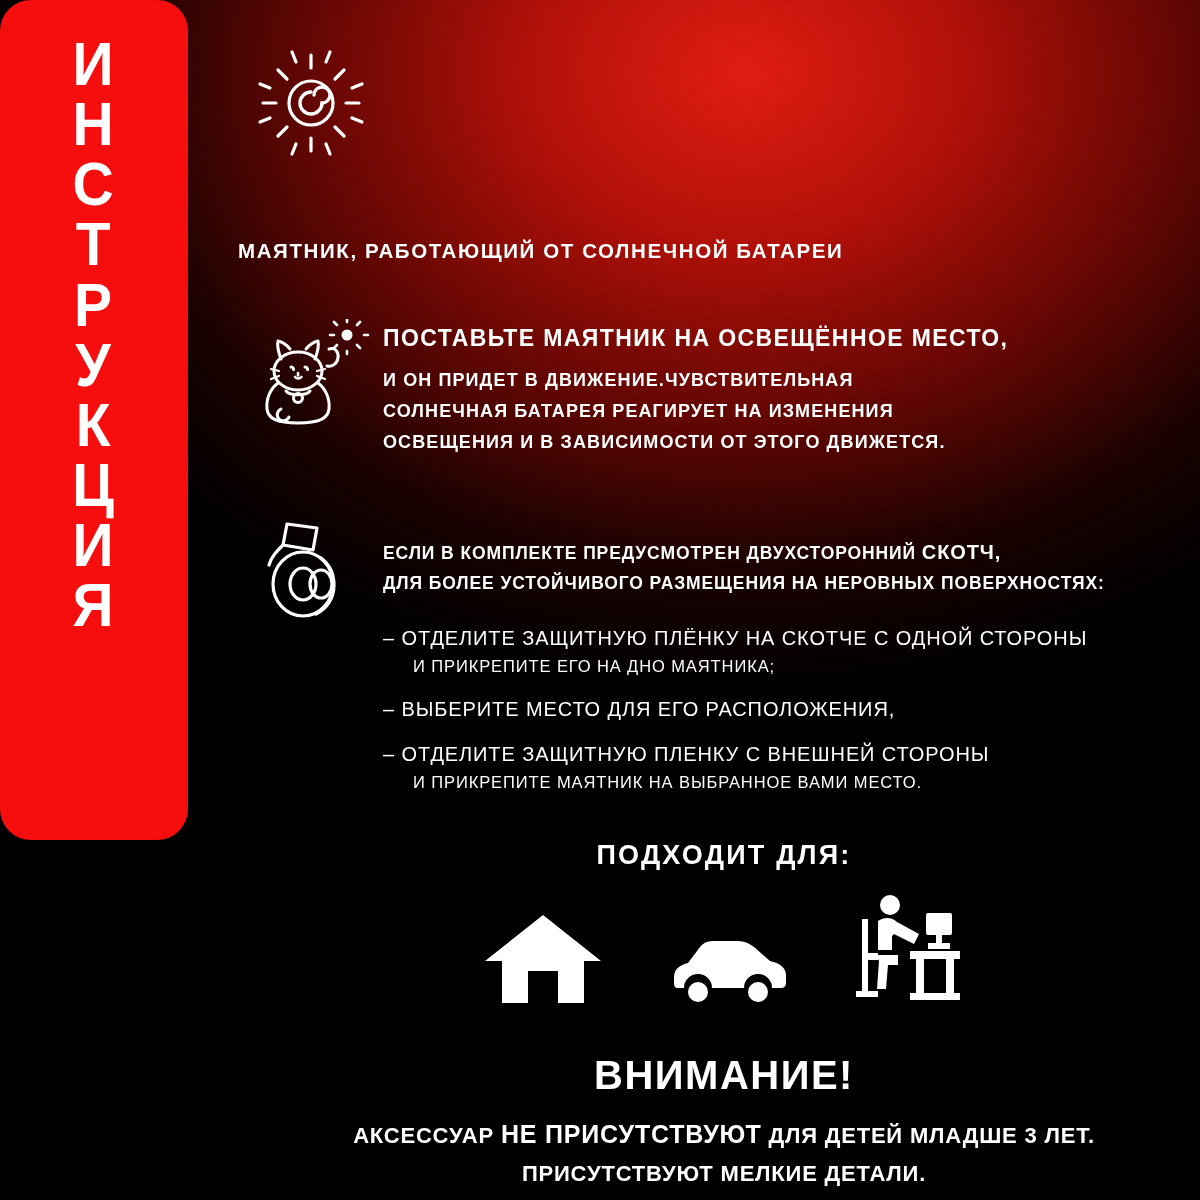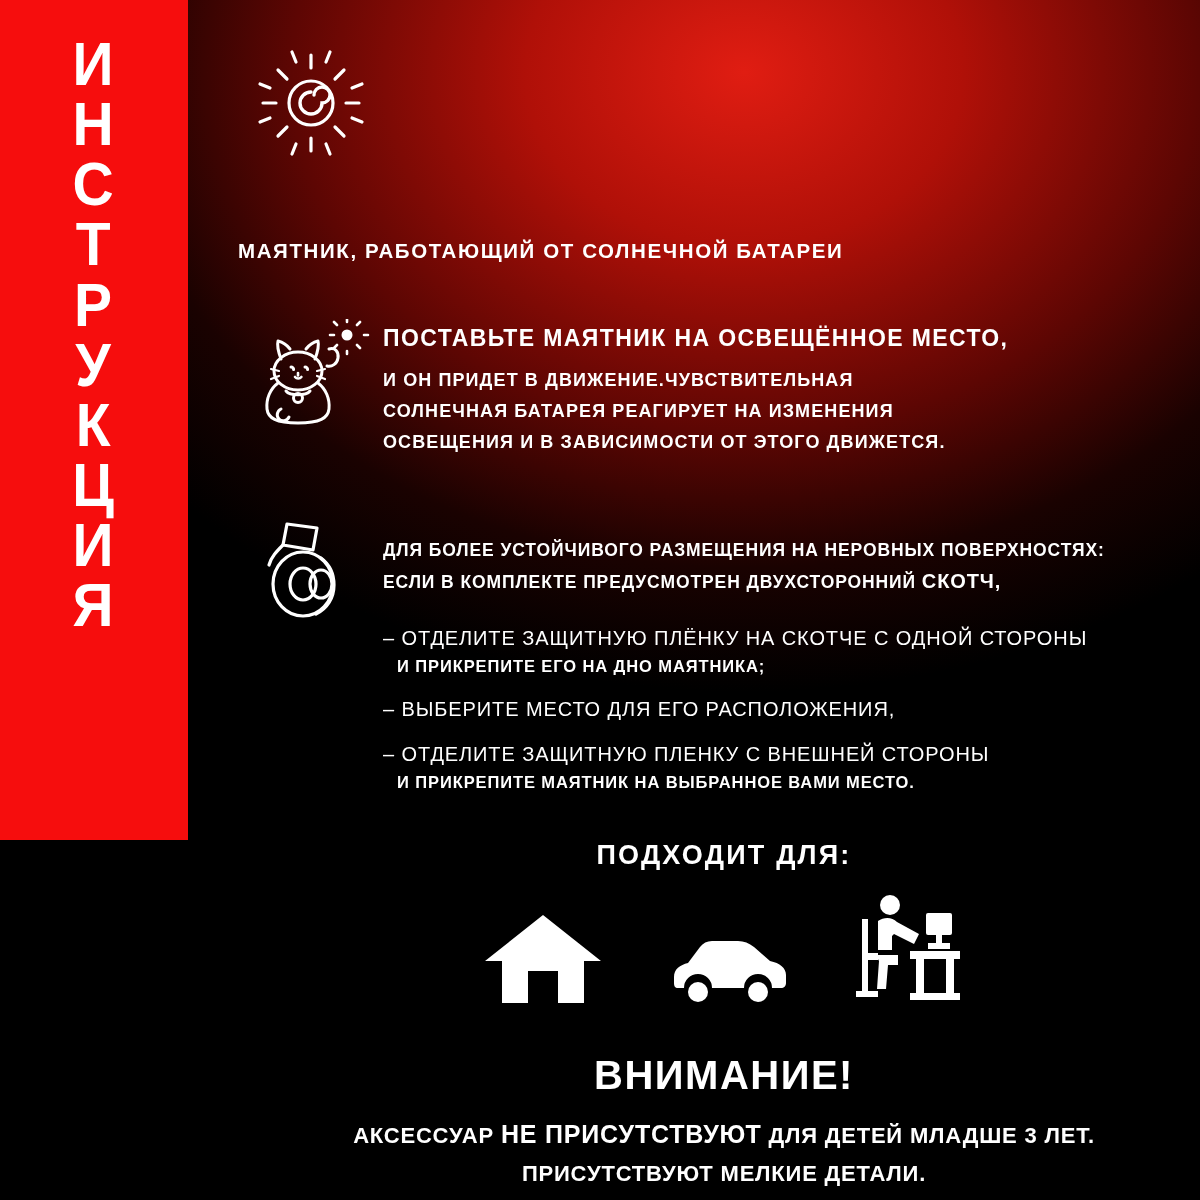--- a/index.html
+++ b/index.html
@@ -28,20 +28,21 @@
   .side-band {
     position: absolute;
     left: 0;
     top: 0;
     width: 188px;
     height: 840px;
     background: #f60d0d;
     display: flex;
     align-items: flex-start;
     justify-content: center;
+    border-radius: 31px;
   }
   .side-title {
     margin-top: 34px;
     color: #ffffff;
     font-size: 62px;
     font-weight: 700;
     letter-spacing: 2px;
     line-height: 0.97;
     text-align: center;
     writing-mode: horizontal-tb;
@@ -137,24 +138,24 @@
   .bullet {
     margin-bottom: 22px;
   }
   .bullet .l1 {
     font-size: 20px;
     font-weight: 400;
     letter-spacing: 0.9px;
   }
   .bullet .l2 {
     font-size: 16.5px;
-    font-weight: 700;
+    font-weight: 400;
     letter-spacing: 0.9px;
     margin-top: 7px;
-    margin-left: 14px;
+    margin-left: 30px;
   }
 
   
   .suitable {
     margin-top: 26px;
     text-align: center;
   }
   .suitable-title {
     font-size: 27px;
     font-weight: 700;
@@ -275,24 +276,24 @@
 
           <ellipse cx="52" cy="68" rx="30" ry="32"></ellipse>
 
           <ellipse cx="52" cy="68" rx="13" ry="16"></ellipse>
 
           <path d="M70 42c8 6 13 16 13 27 0 13-7 24-18 29"></path>
           <ellipse cx="70" cy="68" rx="11" ry="14"></ellipse>
         </svg>
       </div>
       <div class="row-text">
-        <div class="b3-line">ДЛЯ БОЛЕЕ УСТОЙЧИВОГО РАЗМЕЩЕНИЯ НА НЕРОВНЫХ ПОВЕРХНОСТЯХ:</div>
         <div class="b3-line">
           <span>ЕСЛИ В КОМПЛЕКТЕ ПРЕДУСМОТРЕН ДВУХСТОРОННИЙ </span><span class="strong">СКОТЧ,</span>
         </div>
+        <div class="b3-line">ДЛЯ БОЛЕЕ УСТОЙЧИВОГО РАЗМЕЩЕНИЯ НА НЕРОВНЫХ ПОВЕРХНОСТЯХ:</div>
 
         <div class="bullets">
           <div class="bullet">
             <div class="l1">– ОТДЕЛИТЕ ЗАЩИТНУЮ ПЛЁНКУ НА СКОТЧЕ С ОДНОЙ СТОРОНЫ</div>
             <div class="l2">И ПРИКРЕПИТЕ ЕГО НА ДНО МАЯТНИКА;</div>
           </div>
           <div class="bullet">
             <div class="l1">– ВЫБЕРИТЕ МЕСТО ДЛЯ ЕГО РАСПОЛОЖЕНИЯ,</div>
           </div>
           <div class="bullet">

